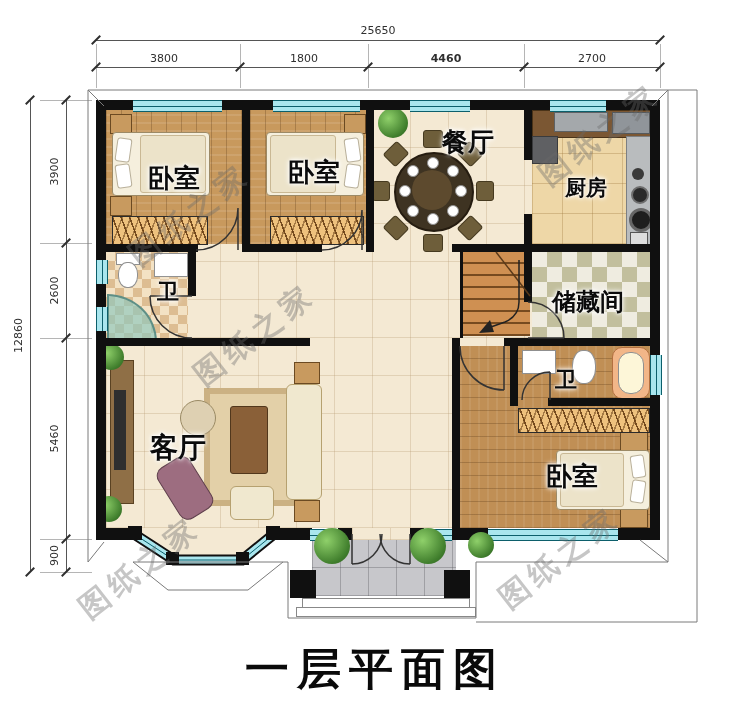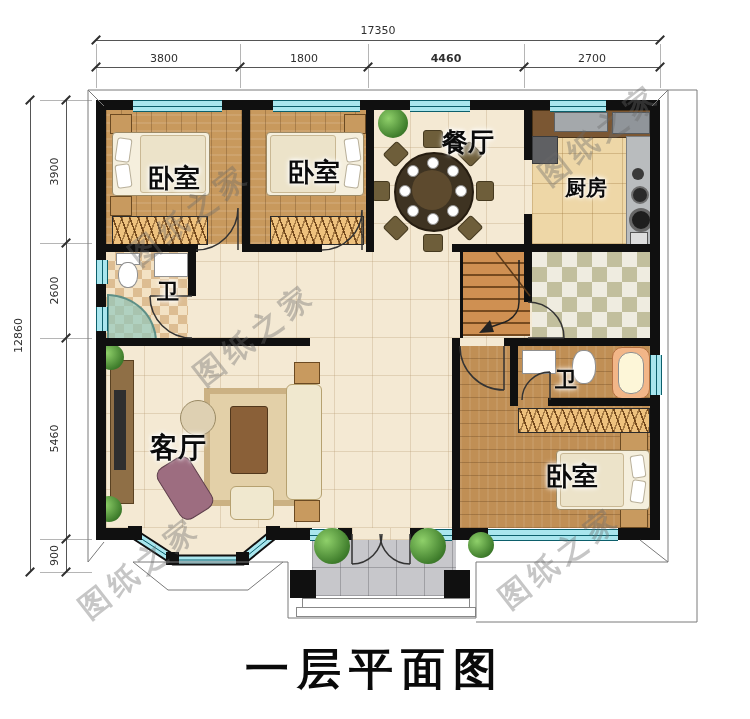--- a/index.html
+++ b/index.html
@@ -41,21 +41,21 @@
   .tick{position:absolute;width:12px;height:2px;background:#2f2f2f;transform:rotate(-45deg);z-index:5;}
   .ext{position:absolute;background:#b5b5b5;z-index:3;}
   .title{position:absolute;left:0;top:640px;width:750px;text-align:center;font-size:44px;font-weight:900;letter-spacing:8px;color:#0a0a0a;z-index:80;}
   svg.overlay{position:absolute;left:0;top:0;z-index:40;pointer-events:none;}
 </style>
 </head>
 <body>
 
 <div class="stage">
 
-  <div class="dim" style="left:96px;top:24px;width:564px;">17350</div>
+  <div class="dim" style="left:96px;top:24px;width:564px;">25650</div>
   <div class="dline" style="left:96px;top:40px;width:564px;height:1px;"></div>
   <div class="tick" style="left:90px;top:39px;"></div>
   <div class="tick" style="left:654px;top:39px;"></div>
   <div class="dline" style="left:96px;top:67px;width:564px;height:1px;"></div>
   <div class="dim" style="left:92px;top:52px;width:144px;">3800</div>
   <div class="dim" style="left:240px;top:52px;width:128px;">1800</div>
   <div class="dim" style="left:368px;top:52px;width:156px;font-weight:bold;">4460</div>
   <div class="dim" style="left:524px;top:52px;width:136px;">2700</div>
   <div class="tick" style="left:90px;top:66px;"></div>
   <div class="tick" style="left:234px;top:66px;"></div>
@@ -250,20 +250,21 @@
       <path d="M519,260 L519,302 Q519,316 505,322 L488,328" stroke="#222" stroke-width="1.5" fill="none"></path>
       <polygon points="490,320 479,333 494,332" fill="#222"></polygon>
     </g>
   </svg>
 
   <div class="rlabel" style="left:174px;top:178px;font-size:26px;">卧室</div>
   <div class="rlabel" style="left:314px;top:172px;font-size:26px;">卧室</div>
   <div class="rlabel" style="left:468px;top:142px;font-size:26px;">餐厅</div>
   <div class="rlabel" style="left:586px;top:188px;font-size:21px;">厨房</div>
   <div class="rlabel" style="left:168px;top:292px;font-size:22px;">卫</div>
+  <div class="rlabel" style="left:588px;top:302px;font-size:24px;">储藏间</div>
   <div class="rlabel" style="left:178px;top:448px;font-size:28px;">客厅</div>
   <div class="rlabel" style="left:566px;top:380px;font-size:22px;">卫</div>
   <div class="rlabel" style="left:572px;top:476px;font-size:26px;">卧室</div>
 
   <div class="wm" style="left:190px;top:215px;">图纸之家</div>
   <div class="wm" style="left:600px;top:135px;">图纸之家</div>
   <div class="wm" style="left:255px;top:335px;">图纸之家</div>
   <div class="wm" style="left:140px;top:568px;">图纸之家</div>
   <div class="wm" style="left:560px;top:558px;">图纸之家</div>
 

